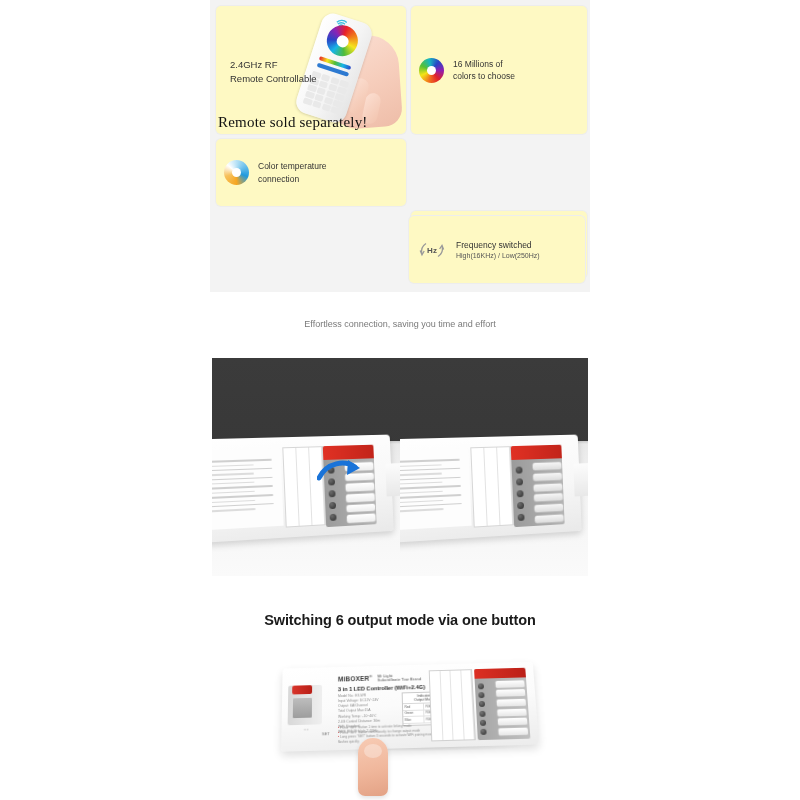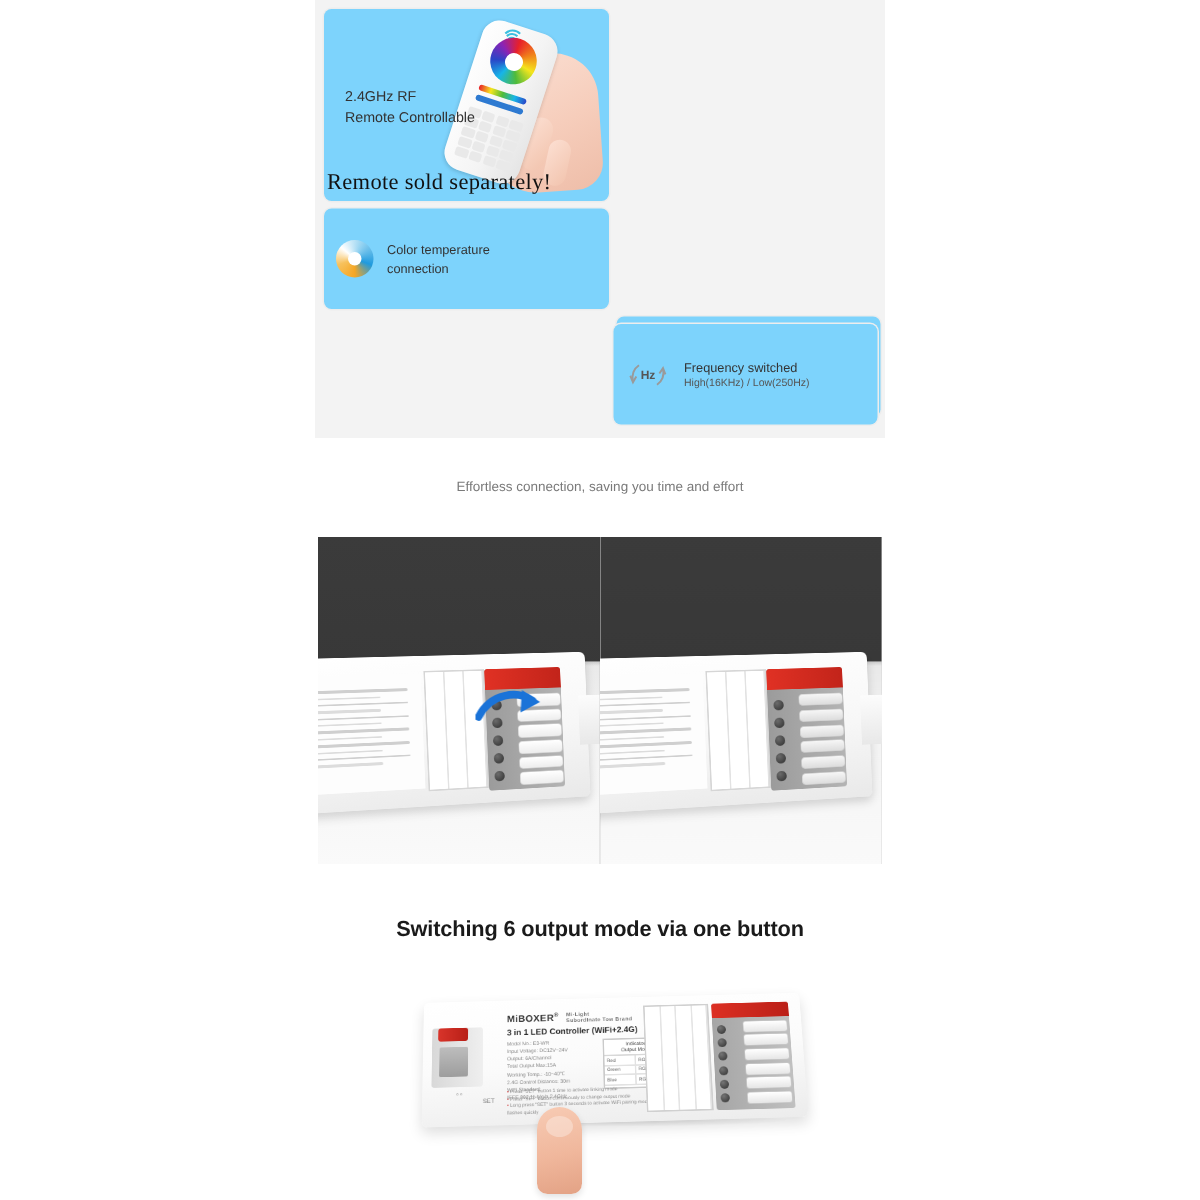--- a/index.html
+++ b/index.html
@@ -20,21 +20,21 @@
     padding: 6px;
   }
   .feature-grid {
     display: grid;
     grid-template-columns: 190px 176px;
     grid-template-rows: 128px 67px 67px;
     gap: 5px;
     width: 100%; height: 100%;
   }
   .card {
-    background: #7dd3fc;
+    background: #fef9c3;
     border-radius: 5px;
     position: relative;
     overflow: hidden;
     box-shadow: 0 0 0 1px #ededed;
   }
   .card-row {
     display: flex;
     align-items: center;
     height: 100%;
     padding: 0 8px;
@@ -336,20 +336,29 @@
           </div>
         </div>
       </div>
       <div class="remote-label">
         <span>2.4GHz RF</span><br>
         <span>Remote Controllable</span>
       </div>
       <div class="sold-note">Remote sold separately!</div>
     </div>
 
+    <div class="card">
+      <div class="card-row">
+        <span class="ico ring-rainbow"></span>
+        <span class="card-text">
+          <span class="t1">16 Millions of</span>
+          <span class="t1">colors to choose</span>
+        </span>
+      </div>
+    </div>
 
 
     <div class="card" style="grid-column:1; grid-row:2;">
       <div class="card-row">
         <span class="ico ring-cct"></span>
         <span class="card-text">
           <span class="t1">Color temperature</span>
           <span class="t1">connection</span>
         </span>
       </div>

